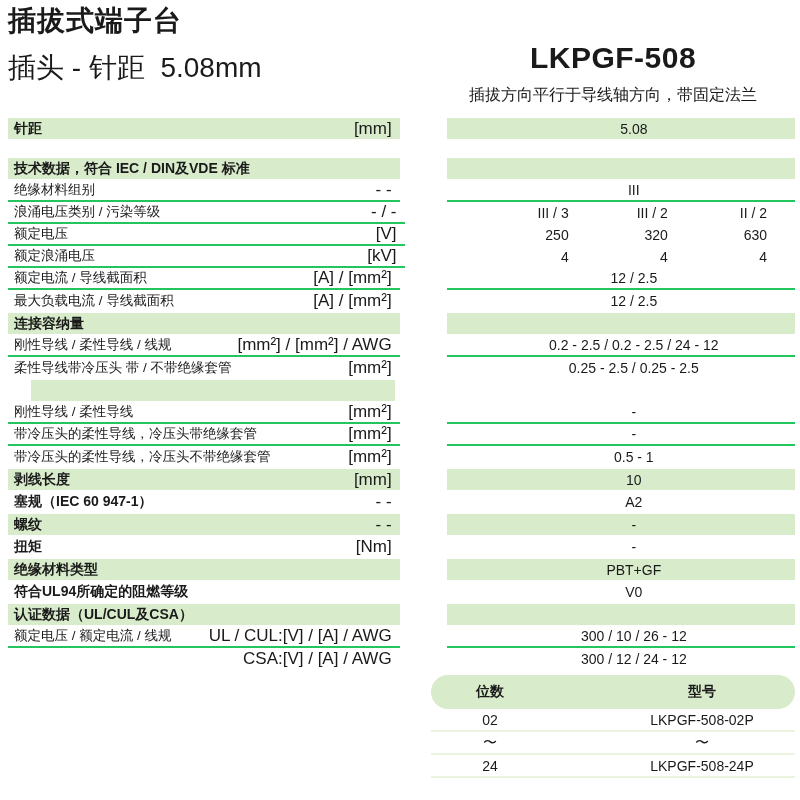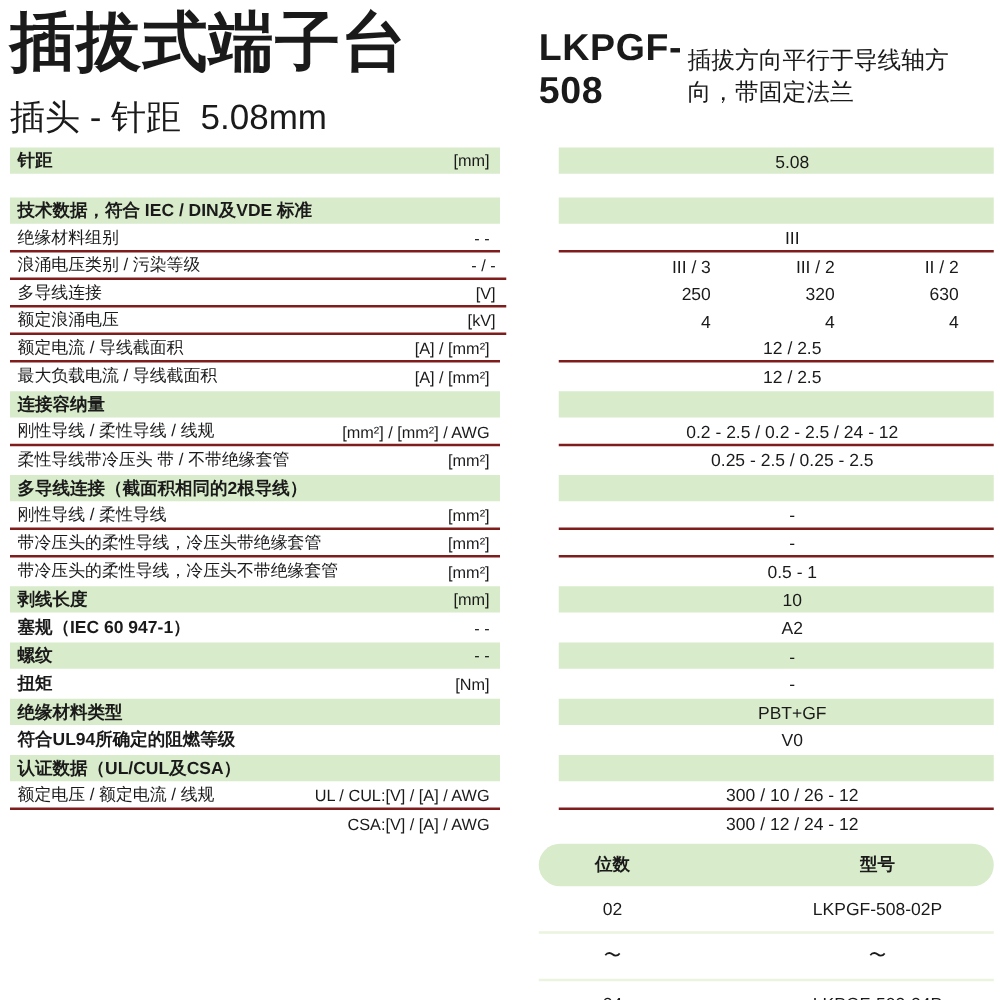--- a/index.html
+++ b/index.html
@@ -5,45 +5,45 @@
   * { margin:0; padding:0; box-sizing:border-box; }
   html,body { width:800px; height:800px; background:#ffffff; overflow:hidden; }
   body {
     font-family:"Liberation Sans","DejaVu Sans",sans-serif;
     color:#1a1a1a;
     padding:0 5px 0 8px;
   }
   
   .top { display:flex; height:104px; margin-top:6px; margin-bottom:8px; }
   .top-left { flex:0 0 423px; }
-  .top-left h1 { font-size:52px; font-weight:700; letter-spacing:1px; line-height:1.1; }
+  .top-left h1 { font-size:28px; font-weight:700; letter-spacing:1px; line-height:1.1; }
   .subtitle { font-size:28px; margin-top:12px; white-space:pre; }
-  .top-right { flex:1; display:flex; flex-direction:row; justify-content:flex-end; align-items:center; padding-bottom:4px; }
+  .top-right { flex:1; display:flex; flex-direction:column; justify-content:flex-end; align-items:center; padding-bottom:4px; }
   .model { font-size:30px; font-weight:700; letter-spacing:0.5px; }
-  .model-desc { font-size:19px; margin-top:10px; }
+  .model-desc { font-size:16px; margin-top:10px; }
   
   .row { display:flex; align-items:stretch; }
   .cl { width:410px; display:flex; justify-content:space-between; align-items:center; padding:0 8px 0 6px; }
   .cr { width:364px; margin-left:23px; display:flex; align-items:center; justify-content:center; text-align:center;padding-left:26px; }
   .lbl { font-size:13.5px; white-space:nowrap; }
-  .unit { font-size:13px; white-space:nowrap; }
+  .unit { font-size:17px; white-space:nowrap; }
   .val { font-size:14px; }
   .row.row, .row.row3, .row.single-white { height:22px;gap:24px; }
-  .row.lined .cl, .row.lined .cr { border-bottom:2px solid #7f1d1d; }
+  .row.lined .cl, .row.lined .cr { border-bottom:2px solid #22c55e; }
   .row.section, .row.single-green { height:21px; margin:1px 0; }
   .row.section .cl, .row.section .cr,
   .row.single-green .cl, .row.single-green .cr { background:#d8ebca; }
   .row.section .lbl, .row.single-green .lbl, .row.single-white .lbl { font-weight:700; font-size:14px; }
   .row.gap-after { margin-bottom:19px; }
   .cr3 { width:364px; margin-left:13px; display:flex; align-items:center; padding:0 28px; }
   .cr3 .val { flex:1; text-align:right; }
   
   .order-wrap { margin-left:423px; width:364px; margin-top:5px; }
   .ot-header { display:flex; background:#d8ebca; height:34px; align-items:center; font-weight:700; font-size:14px;border-radius:17px; }
-  .ot-row { display:flex; height:38px; align-items:center; font-size:14px; border-bottom:2px solid #eaf4df; }
+  .ot-row { display:flex; height:23px; align-items:center; font-size:14px; border-bottom:2px solid #eaf4df; }
   .ot-c1 { flex:0 0 118px; text-align:center; }
   .ot-c2 { flex:1; text-align:center; padding-left:60px; }
 </style>
 </head>
 <body>
 
 <div class="top">
   <div class="top-left">
     <h1>插拔式端子台</h1>
     <div class="subtitle">插头 - 针距  5.08mm</div>
@@ -86,21 +86,21 @@
         <span class="unit">- / -</span>
       </div>
       <div class="cr3">
         <span class="val">III / 3</span>
         <span class="val">III / 2</span>
         <span class="val">II / 2</span>
       </div>
     </div>
     <div class="row row3 lined">
       <div class="cl">
-        <span class="lbl">多导线连接</span>
+        <span class="lbl">额定电压</span>
         <span class="unit">[V]</span>
       </div>
       <div class="cr3">
         <span class="val">250</span>
         <span class="val">320</span>
         <span class="val">630</span>
       </div>
     </div>
     <div class="row row3 lined">
       <div class="cl">
@@ -150,24 +150,20 @@
     <div class="row row">
       <div class="cl">
         <span class="lbl">柔性导线带冷压头 带 / 不带绝缘套管</span>
         <span class="unit">[mm²]</span>
       </div>
       <div class="cr">
         <span class="val">0.25 - 2.5 / 0.25 - 2.5</span>
       </div>
     </div>
     <div class="row section">
-      <div class="cl">
-        <span class="lbl">多导线连接（截面积相同的2根导线）</span>
-        <span class="unit"></span>
-      </div>
       <div class="cr"></div>
     </div>
     <div class="row lined">
       <div class="cl">
         <span class="lbl">刚性导线 / 柔性导线</span>
         <span class="unit">[mm²]</span>
       </div>
       <div class="cr">
         <span class="val">-</span>
       </div>

